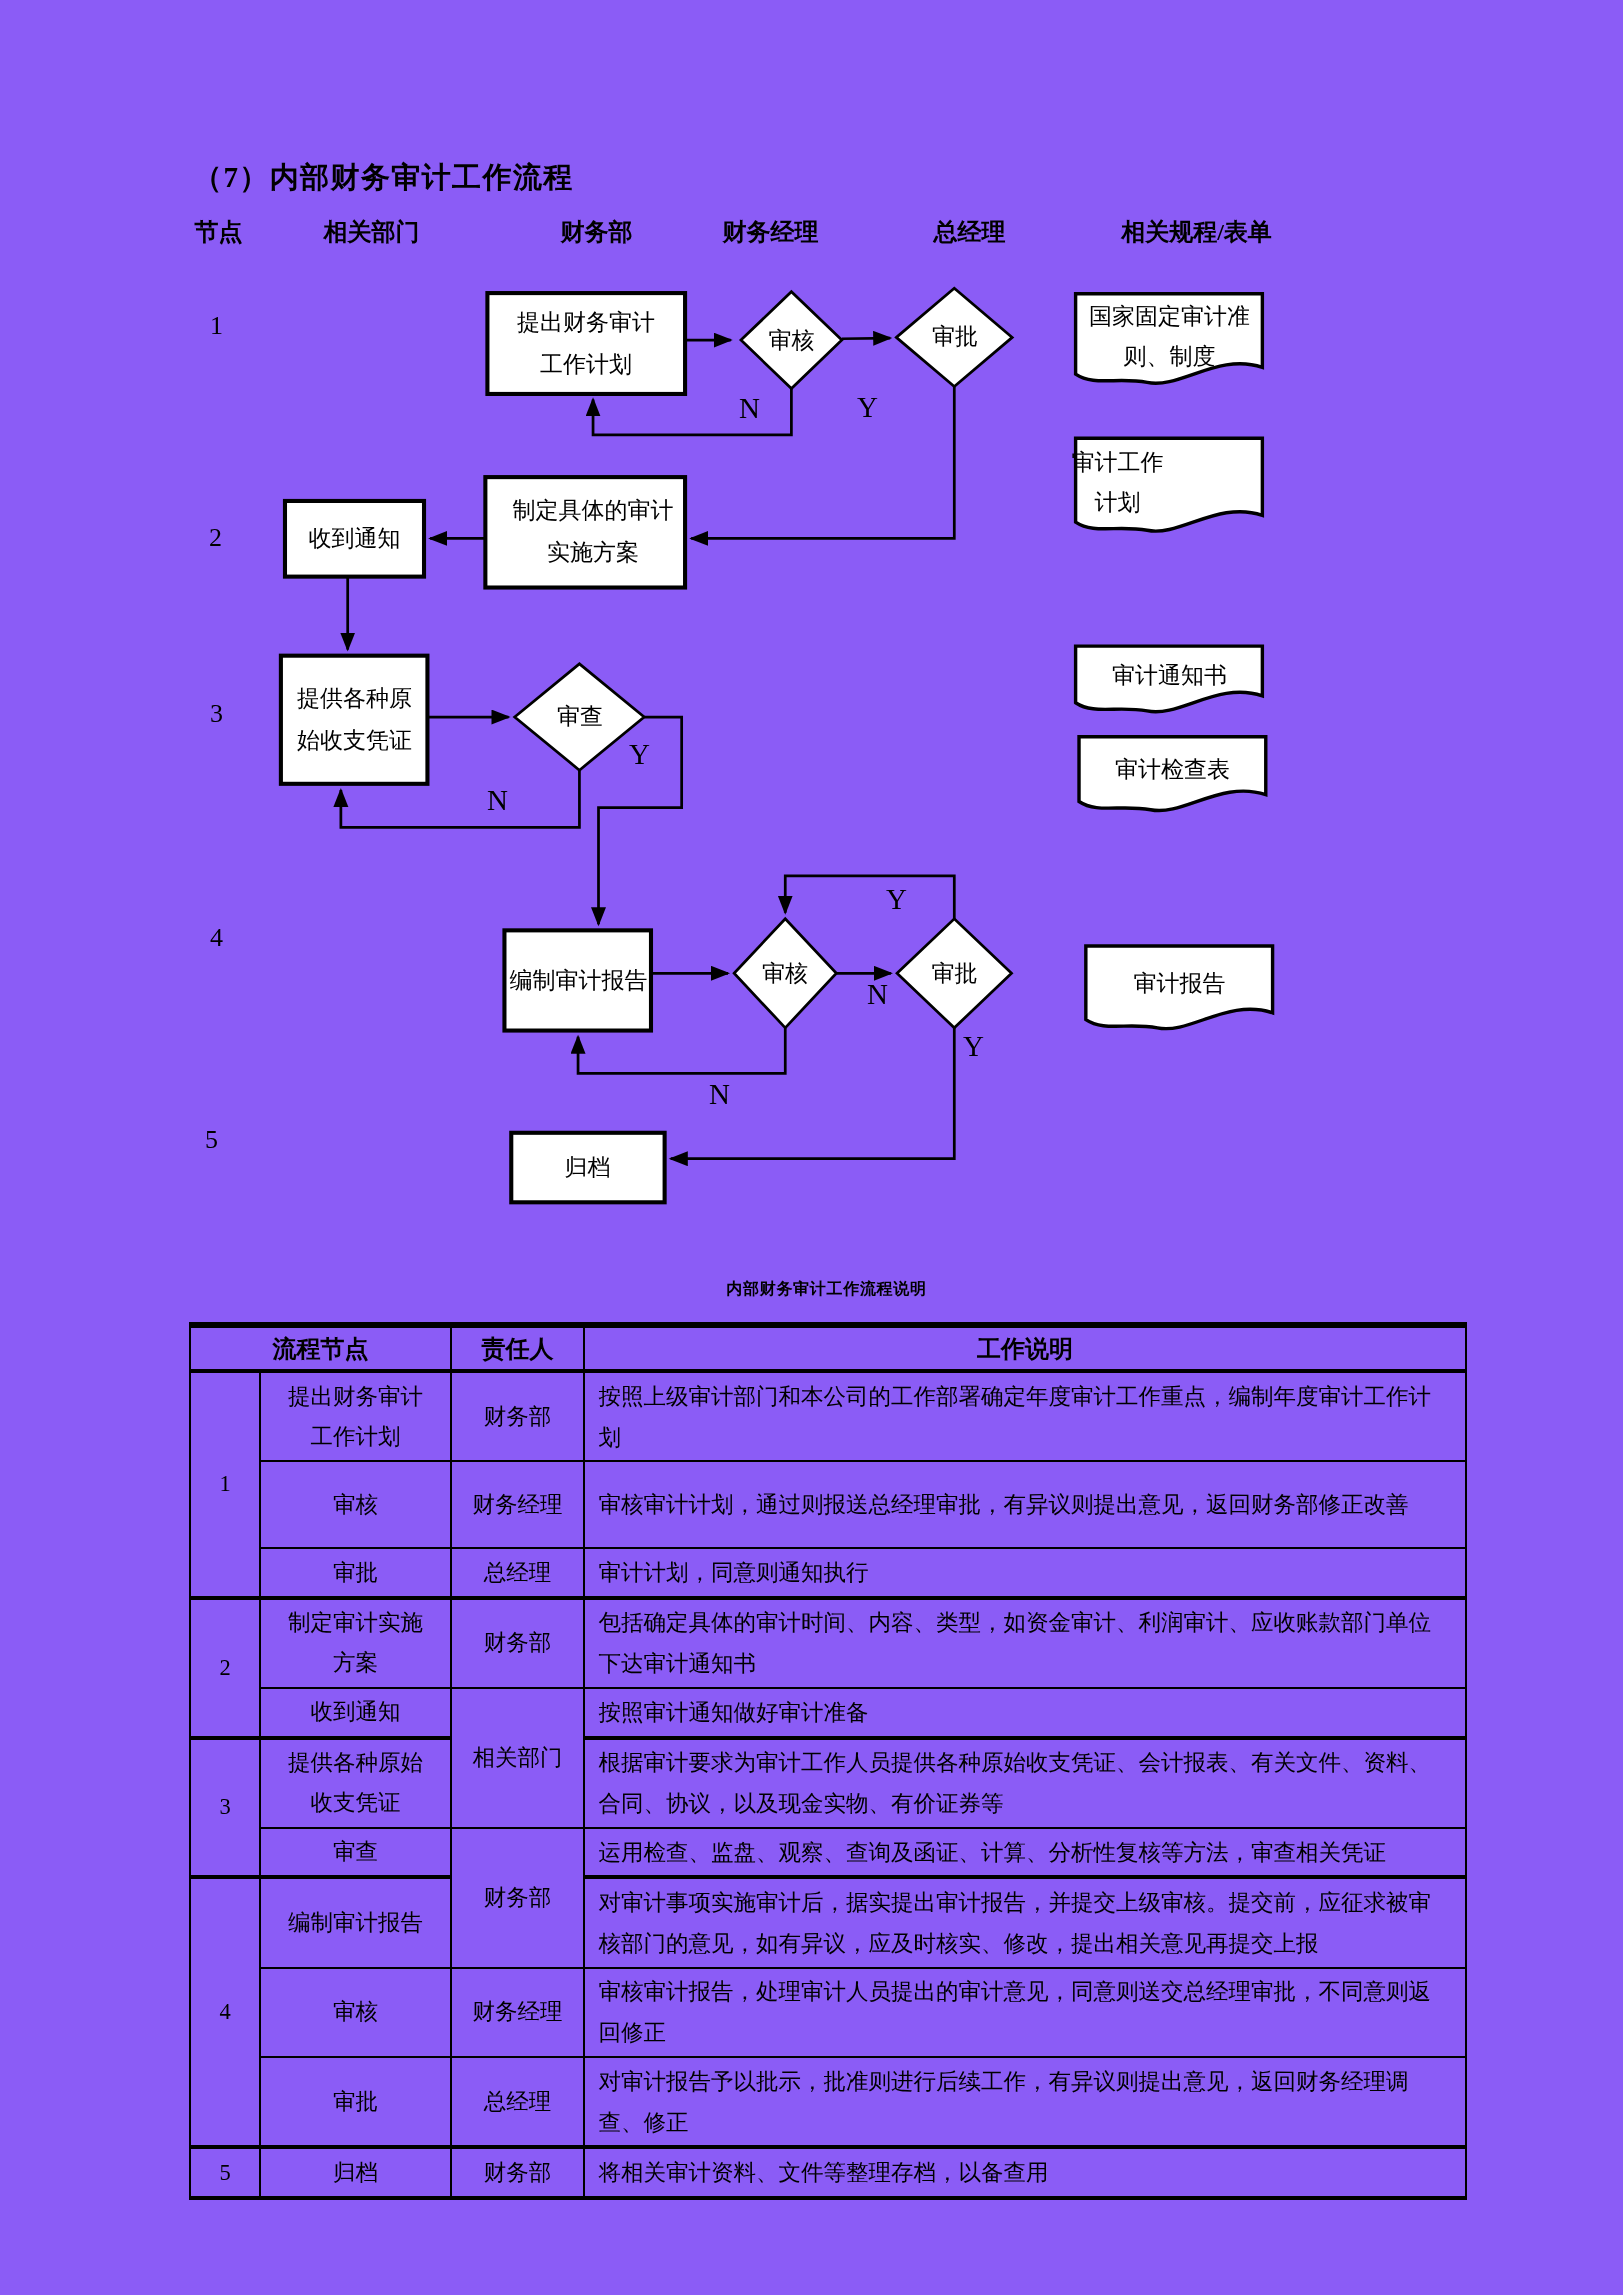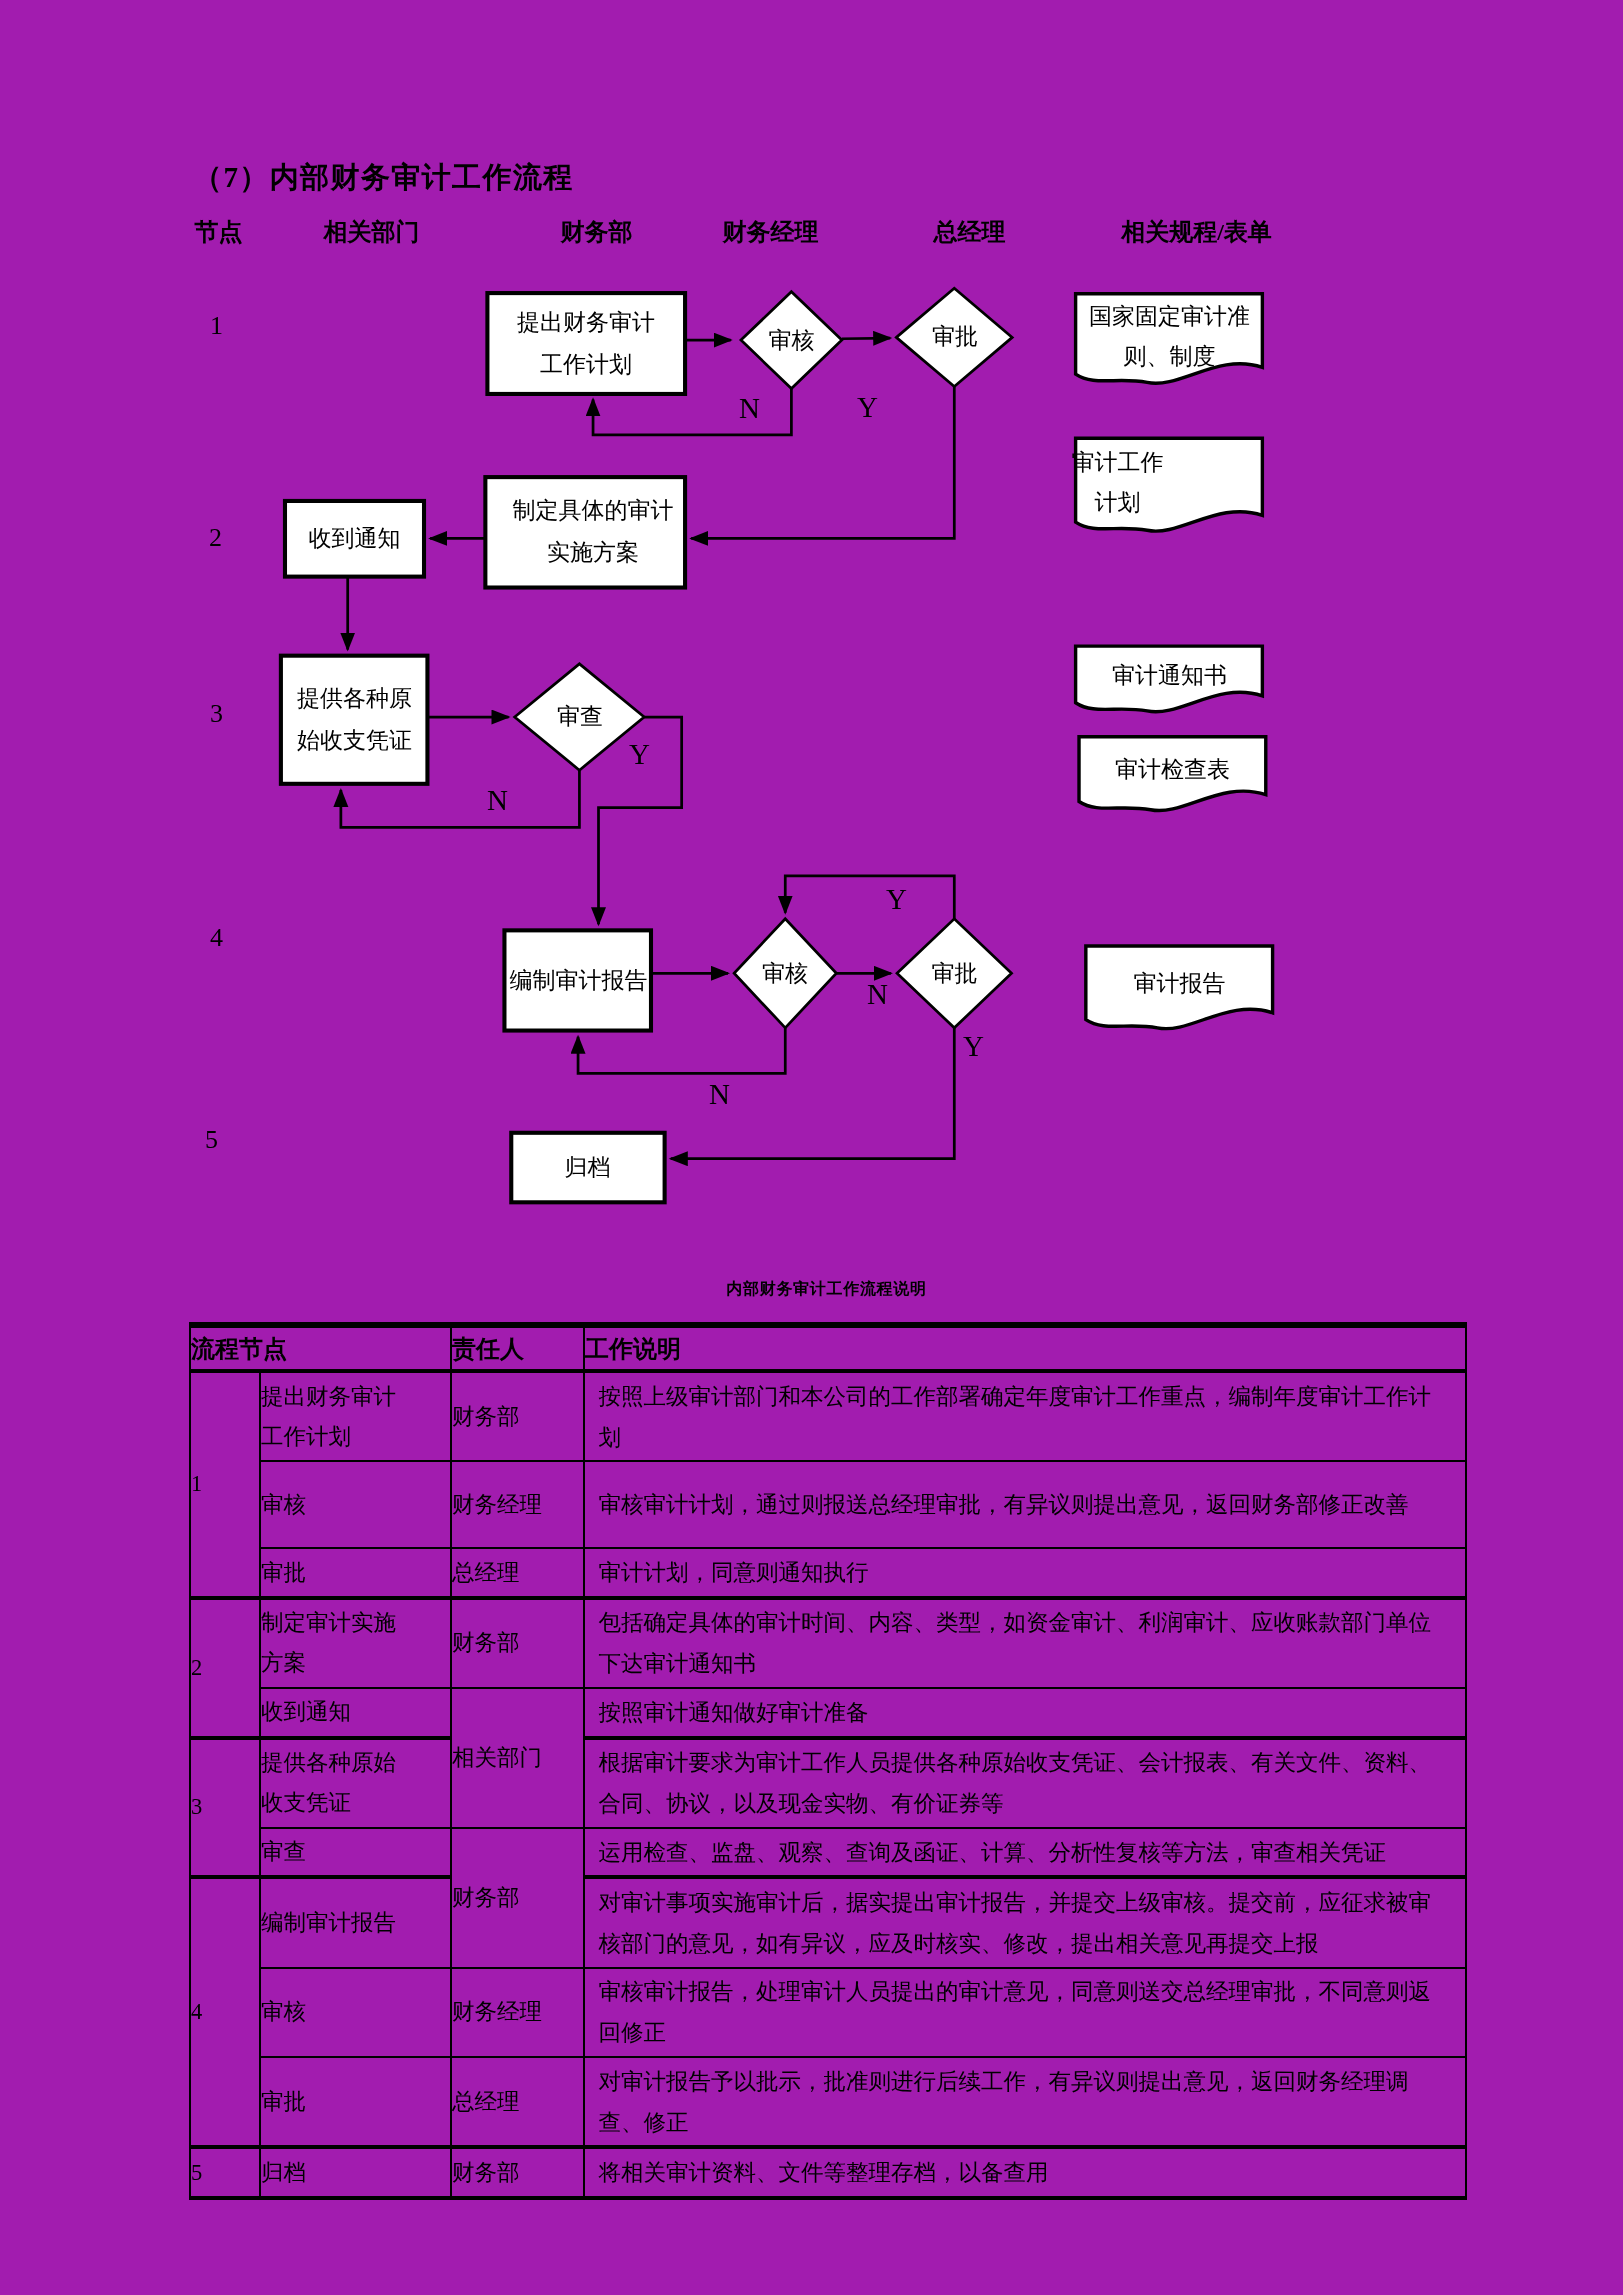--- a/index.html
+++ b/index.html
@@ -1,31 +1,31 @@
 <!DOCTYPE html>
 <html style="font-size:11px"><head>
 <meta charset="utf-8">
 <style>
   html,body{margin:0;padding:0;background:#ffffff;}
-  .page{position:relative;width:1623px;height:2295px;background:#a21caf;overflow:hidden;
+  .page{position:relative;width:1623px;height:2295px;background:#8b5cf6;overflow:hidden;
         font-family:"Liberation Serif","DejaVu Serif",serif;color:#000;}
   .abs{position:absolute;}
   .ctr{display:flex;align-items:center;justify-content:center;text-align:center;}
   .pre{white-space:pre-line;}
   .doc-title{font-size:29px;font-weight:bold;letter-spacing:1.4px;}
   .lane{font-size:24px;font-weight:bold;}
   .rownum{font-size:26px;}
   .nodetext{font-size:23px;line-height:42px;}
   .doctext{font-size:23px;line-height:40px;}
   .branch{font-size:29px;}
   .tbl-title{font-size:16px;font-weight:bold;letter-spacing:0.7px;}
   .spec{position:absolute;left:189px;top:1322px;width:1275px;border-collapse:collapse;
         table-layout:fixed;font-size:22.5px;border:2.7px solid #000;border-top:6.1px solid #000;
         border-bottom:4.8px solid #000;}
-  .spec td{border:2px solid #000;text-align:left;vertical-align:middle;padding:0;line-height:34px;}
+  .spec td{border:2px solid #000;text-align:center;vertical-align:middle;padding:0;line-height:34px;}
   .spec tr.hdr td{border-bottom:4.8px solid #000;font-weight:bold;font-size:24px;}
   .spec tr.grp td{border-top:4.8px solid #000;}
   .spec td.desc{text-align:left;padding:2.7px 13.6px;line-height:41px;}
   .spec td.name2{line-height:40px;}
   .watermark{font-family:"Liberation Sans","DejaVu Sans",sans-serif;font-size:42px;font-weight:bold;
              color:#ffffff;letter-spacing:1.4px;
              text-shadow:-2px -2px 0 #000,2px -2px 0 #000,-2px 2px 0 #000,2px 2px 0 #000,4.1px 4.1px 0 #000;}
   svg .shape{fill:#ffffff;stroke:#000;}
   svg .ln{fill:none;stroke:#000;stroke-width:4;}
 </style>

